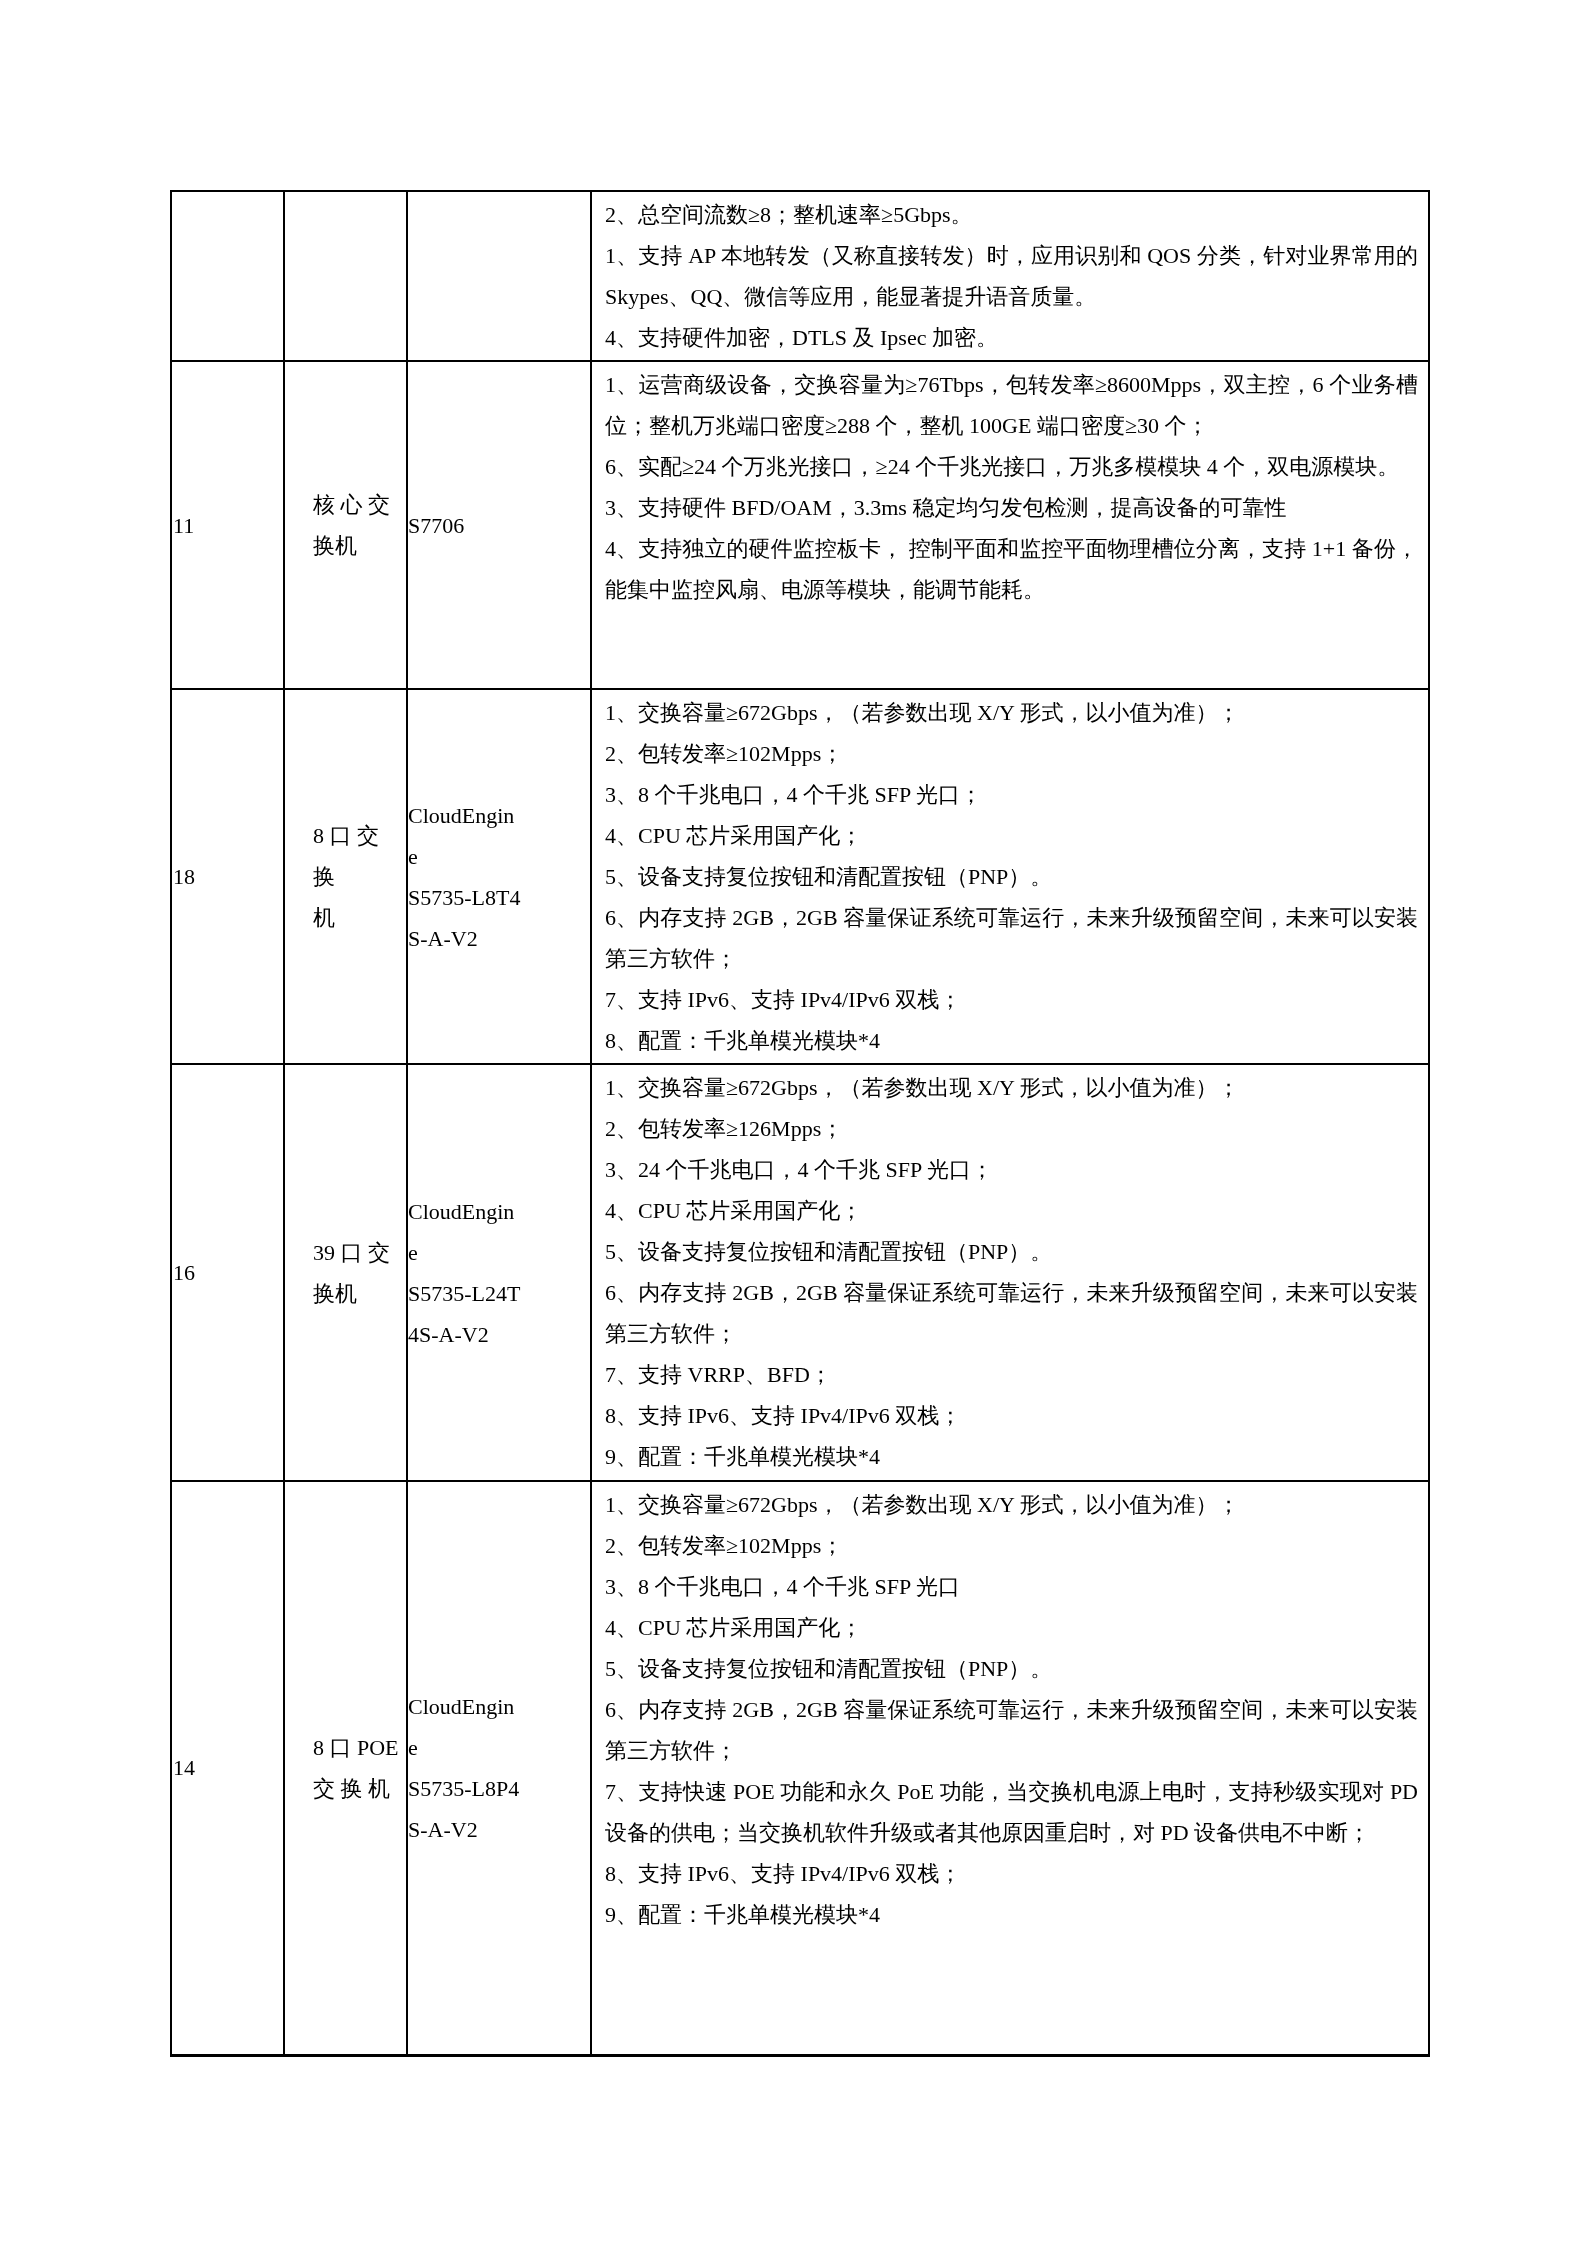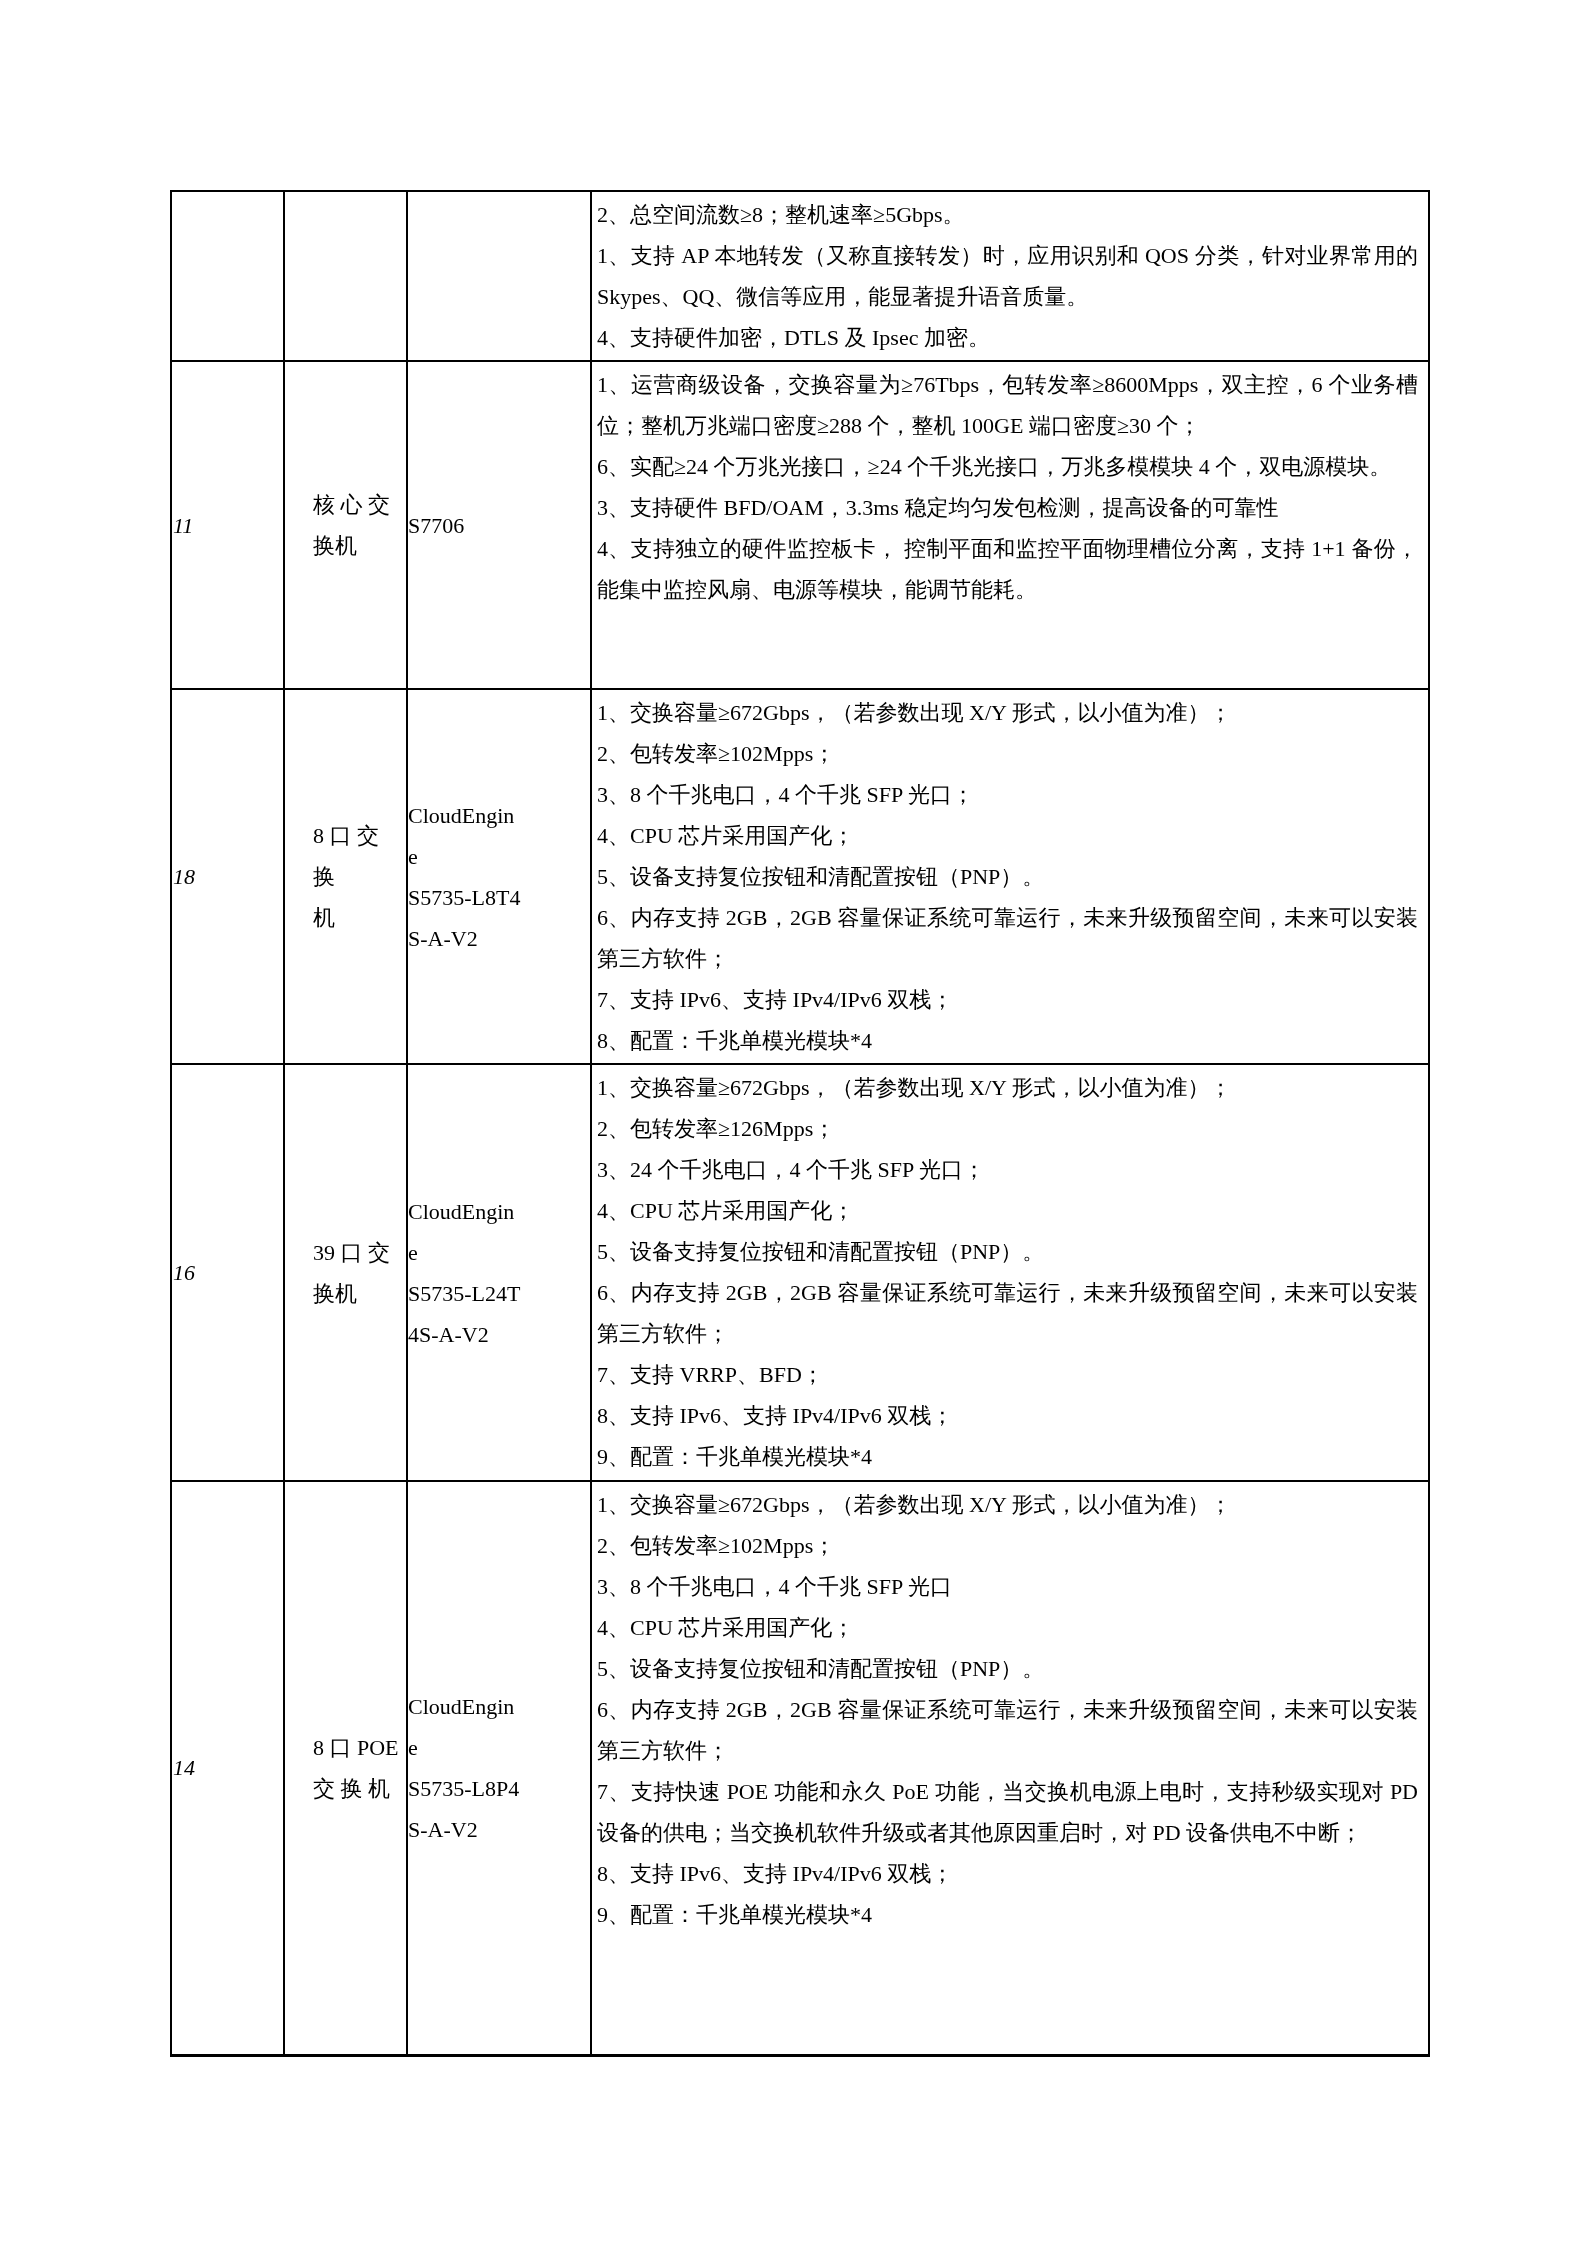--- a/index.html
+++ b/index.html
@@ -36,37 +36,36 @@
     overflow: hidden;
   }
   tr.r0 { height: 170px; }
   tr.r1 { height: 328px; }
   tr.r2 { height: 375px; }
   tr.r3 { height: 417px; }
   tr.r4 { height: 574px; }
   td.c-no {
     vertical-align: middle;
     text-align: left;
-    font-style: italic;
   }
   td.c-name {
     vertical-align: middle;
     padding-left: 28px;
     padding-right: 4px;
     white-space: pre-line;
   }
   td.c-model {
     vertical-align: middle;
     padding-left: 0;
     padding-right: 4px;
     white-space: pre-line;
   }
   td.c-specs {
     vertical-align: top;
-    padding: 2px 10px 0 5px;
+    padding: 2px 10px 0 13px;
     text-align: justify;
   }
   .spec-line {
     margin: 0;
   }
   table.spec-table tr:last-child td {
     border-bottom-width: 3px;
   }
 </style>
 </head>

